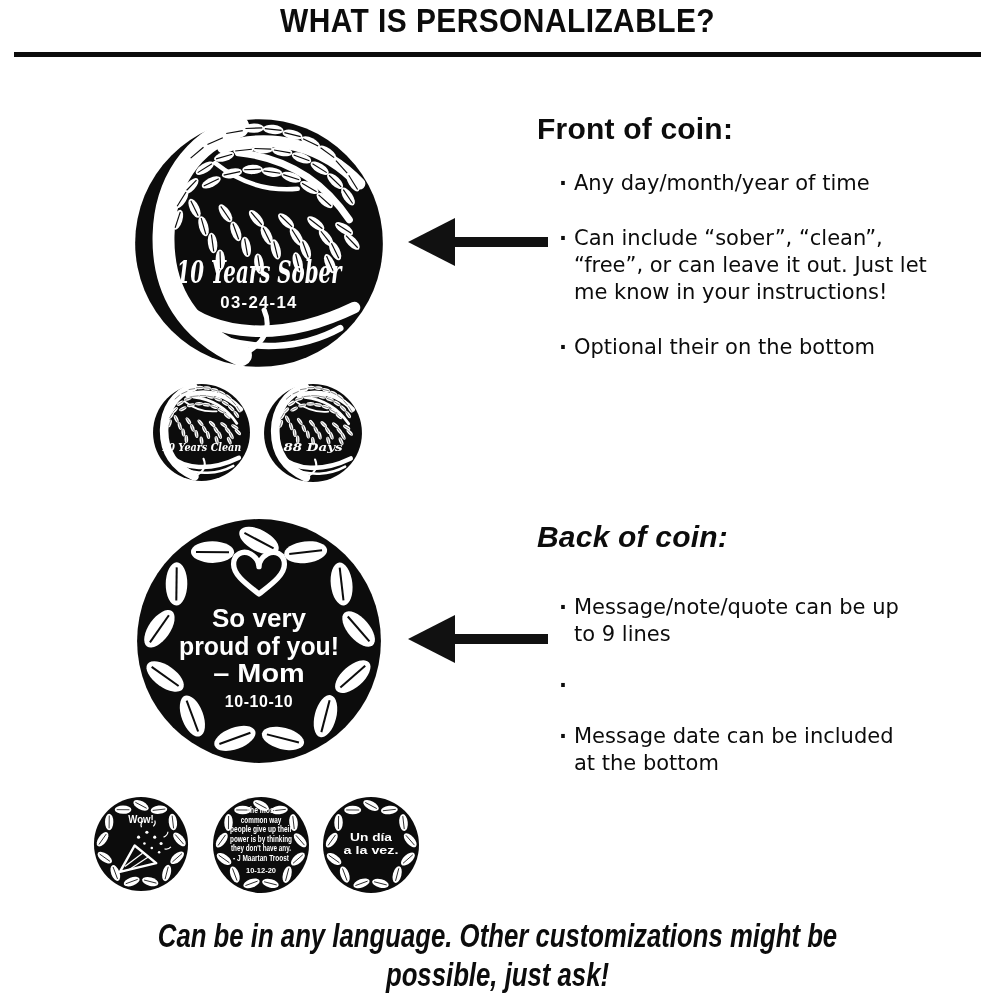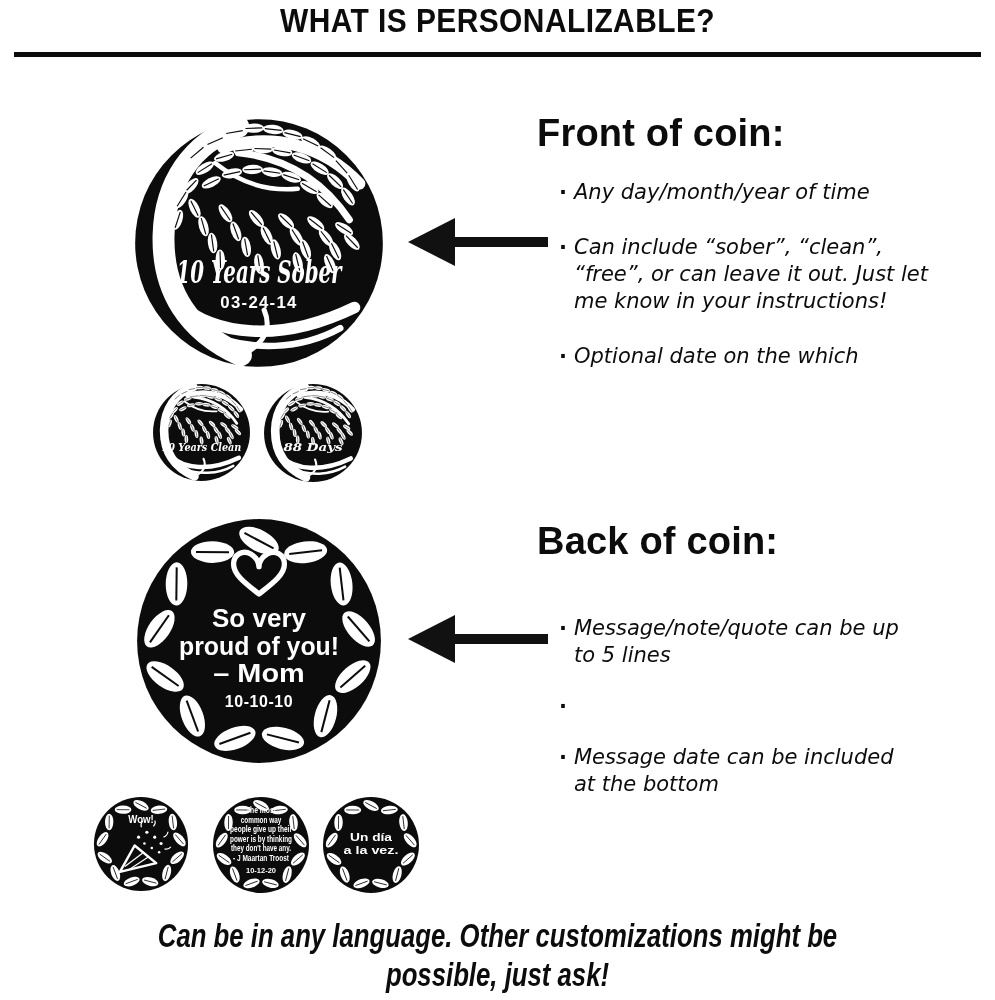--- a/index.html
+++ b/index.html
@@ -16,31 +16,31 @@
   .rule{position:absolute;top:52px;left:14px;width:967px;height:5px;background:#0c0c0c;}
 
   .coin{position:absolute;}
   svg text{fill:#ffffff;font-family:"Liberation Sans",sans-serif;font-weight:bold;text-anchor:middle;}
   svg text.script{font-family:"DejaVu Serif",serif;font-style:italic;}
 
   .panel{position:absolute;width:430px;}
   .panel-front{left:537px;top:112px;}
   .panel-back{left:537px;top:520px;}
   .panel h2{
-    margin:0;font-size:38px;font-weight:bold;
+    margin:0;font-size:30px;font-weight:bold;
     font-family:"Liberation Sans",sans-serif;letter-spacing:0.2px;
   }
   .panel-front h2{margin-bottom:24px;}
-  .panel-back h2{margin-bottom:52px;}
+  .panel-back h2{margin-bottom:40px;font-style:italic;}
   .bullets{list-style:none;margin:0;padding:0 0 0 22px;}
   .bullets li{display:flex;font-size:21px;line-height:27px;}
   .panel-front li + li{margin-top:28px;}
   .panel-back li + li{margin-top:24px;}
   .dot{width:15px;flex:none;font-weight:bold;}
-  .bullet-text{white-space:pre-line;font-style:italic;}
+  .bullet-text{white-space:pre-line;}
 
   .arrow{position:absolute;width:140px;height:56px;}
 
   .footer{
     position:absolute;top:916px;left:0;width:100%;text-align:center;
     font-family:"Liberation Sans",sans-serif;font-style:italic;font-weight:bold;
     font-size:33px;line-height:39px;
   }
   .footer .line{transform:scaleX(0.78);}
 </style>
@@ -218,32 +218,32 @@
       <span class="bullet-text">Any day/month/year of time</span>
     </li>
     <li>
       <span class="dot">·</span>
       <span class="bullet-text">Can include “sober”, “clean”,
 “free”, or can leave it out. Just let
 me know in your instructions!</span>
     </li>
     <li>
       <span class="dot">·</span>
-      <span class="bullet-text">Optional date on the which</span>
+      <span class="bullet-text">Optional their on the bottom</span>
     </li>
   </ul>
 </div>
 
 <div class="panel panel-back">
   <h2>Back of coin:</h2>
   <ul class="bullets">
     <li>
       <span class="dot">·</span>
       <span class="bullet-text">Message/note/quote can be up
-to 5 lines</span>
+to 9 lines</span>
     </li>
     <li>
       <span class="dot">·</span>
     </li>
     <li>
       <span class="dot">·</span>
       <span class="bullet-text">Message date can be included
 at the bottom</span>
     </li>
   </ul>

